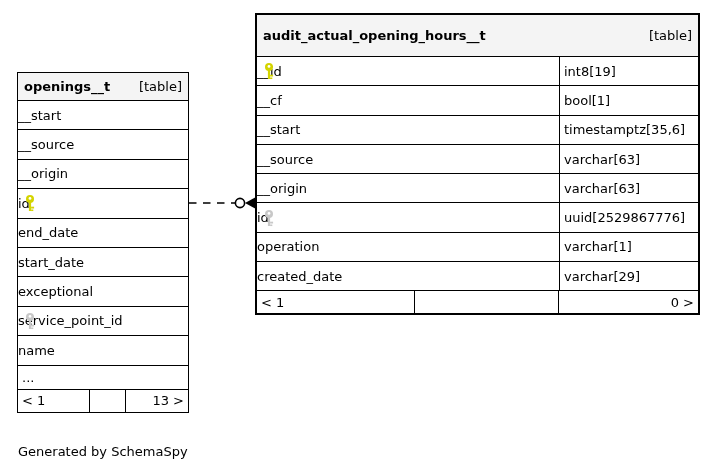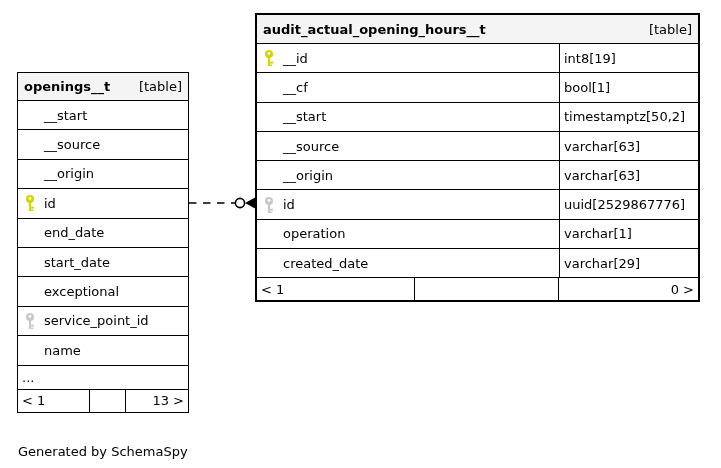--- a/index.html
+++ b/index.html
@@ -14,33 +14,33 @@
   }
   .table-node.emph{border-width:2px;}
   #openings-table{left:17px;top:72px;width:172px;}
   #audit-table{left:255px;top:13px;width:445px;}
   .tbl-header{
     display:flex;justify-content:space-between;align-items:center;
     background:#f4f4f4;border-bottom:1px solid #000;
     padding:0 6px;box-sizing:border-box;
   }
   #openings-table .tbl-header{height:28px;}
-  #audit-table .tbl-header{height:29px;}
+  #audit-table .tbl-header{height:42px;}
   .tbl-title{font-weight:bold;white-space:nowrap;}
   .tbl-badge{font-weight:normal;white-space:nowrap;}
   .col-row{
     position:relative;display:flex;align-items:stretch;
     border-bottom:1px solid #000;box-sizing:border-box;background:#fff;
   }
   #openings-table .col-row{height:29.4px;}
   #audit-table .col-row{height:29.3px;}
   .col-row:last-of-type{}
   .name-cell{
     position:relative;display:flex;align-items:center;
-    padding-left:26px;box-sizing:border-box;flex:0 0 auto;white-space:nowrap;
+    box-sizing:border-box;flex:0 0 auto;white-space:nowrap;
   }
   #openings-table .name-cell{width:100%;}
   #audit-table .name-cell{width:302px;}
   .type-cell{
     flex:1 1 auto;display:flex;align-items:center;
     border-left:1px solid #000;padding-left:4px;box-sizing:border-box;
     white-space:nowrap;overflow:hidden;text-align:right;
   }
   .key-icon{position:absolute;left:7px;top:50%;transform:translateY(-50%);width:11px;height:17px;}
   .ellipsis-row{
@@ -173,21 +173,21 @@
         </div>
         <div class="type-cell">
           <span>bool[1]</span>
         </div>
       </div>
       <div class="col-row">
         <div class="name-cell">
           <span>__start</span>
         </div>
         <div class="type-cell">
-          <span>timestamptz[50,2]</span>
+          <span>timestamptz[35,6]</span>
         </div>
       </div>
       <div class="col-row">
         <div class="name-cell">
           <span>__source</span>
         </div>
         <div class="type-cell">
           <span>varchar[63]</span>
         </div>
       </div>

